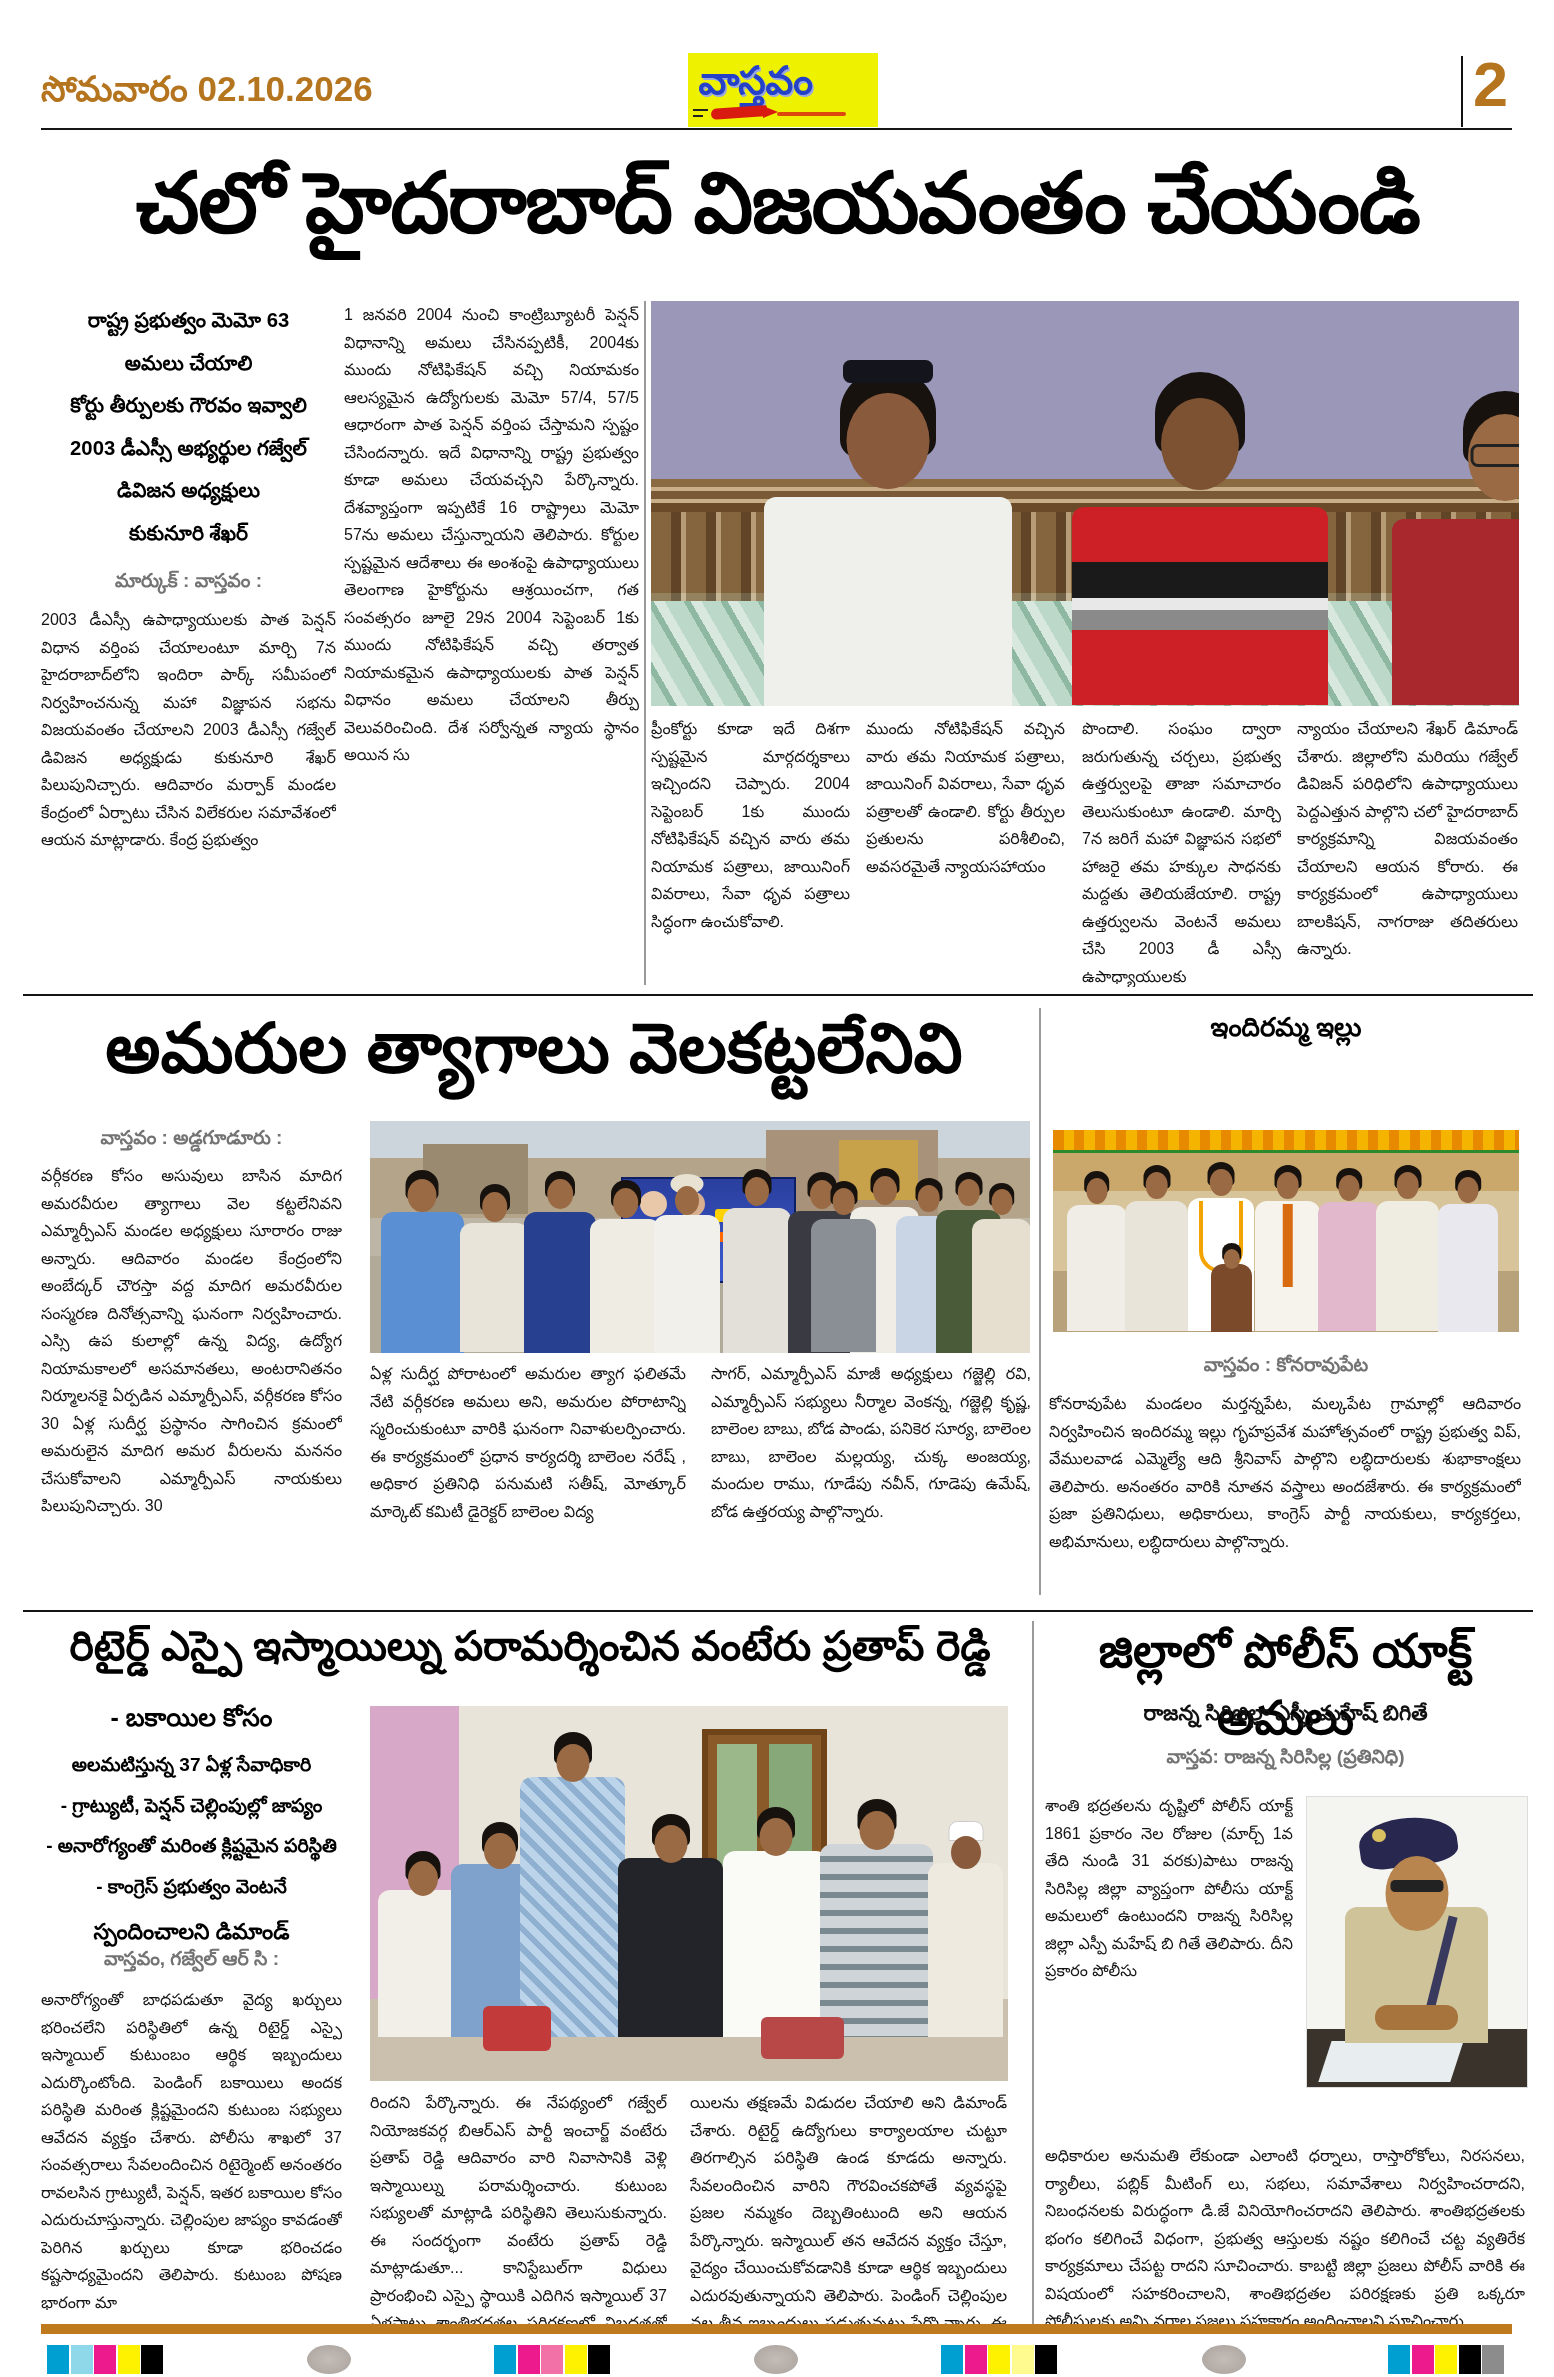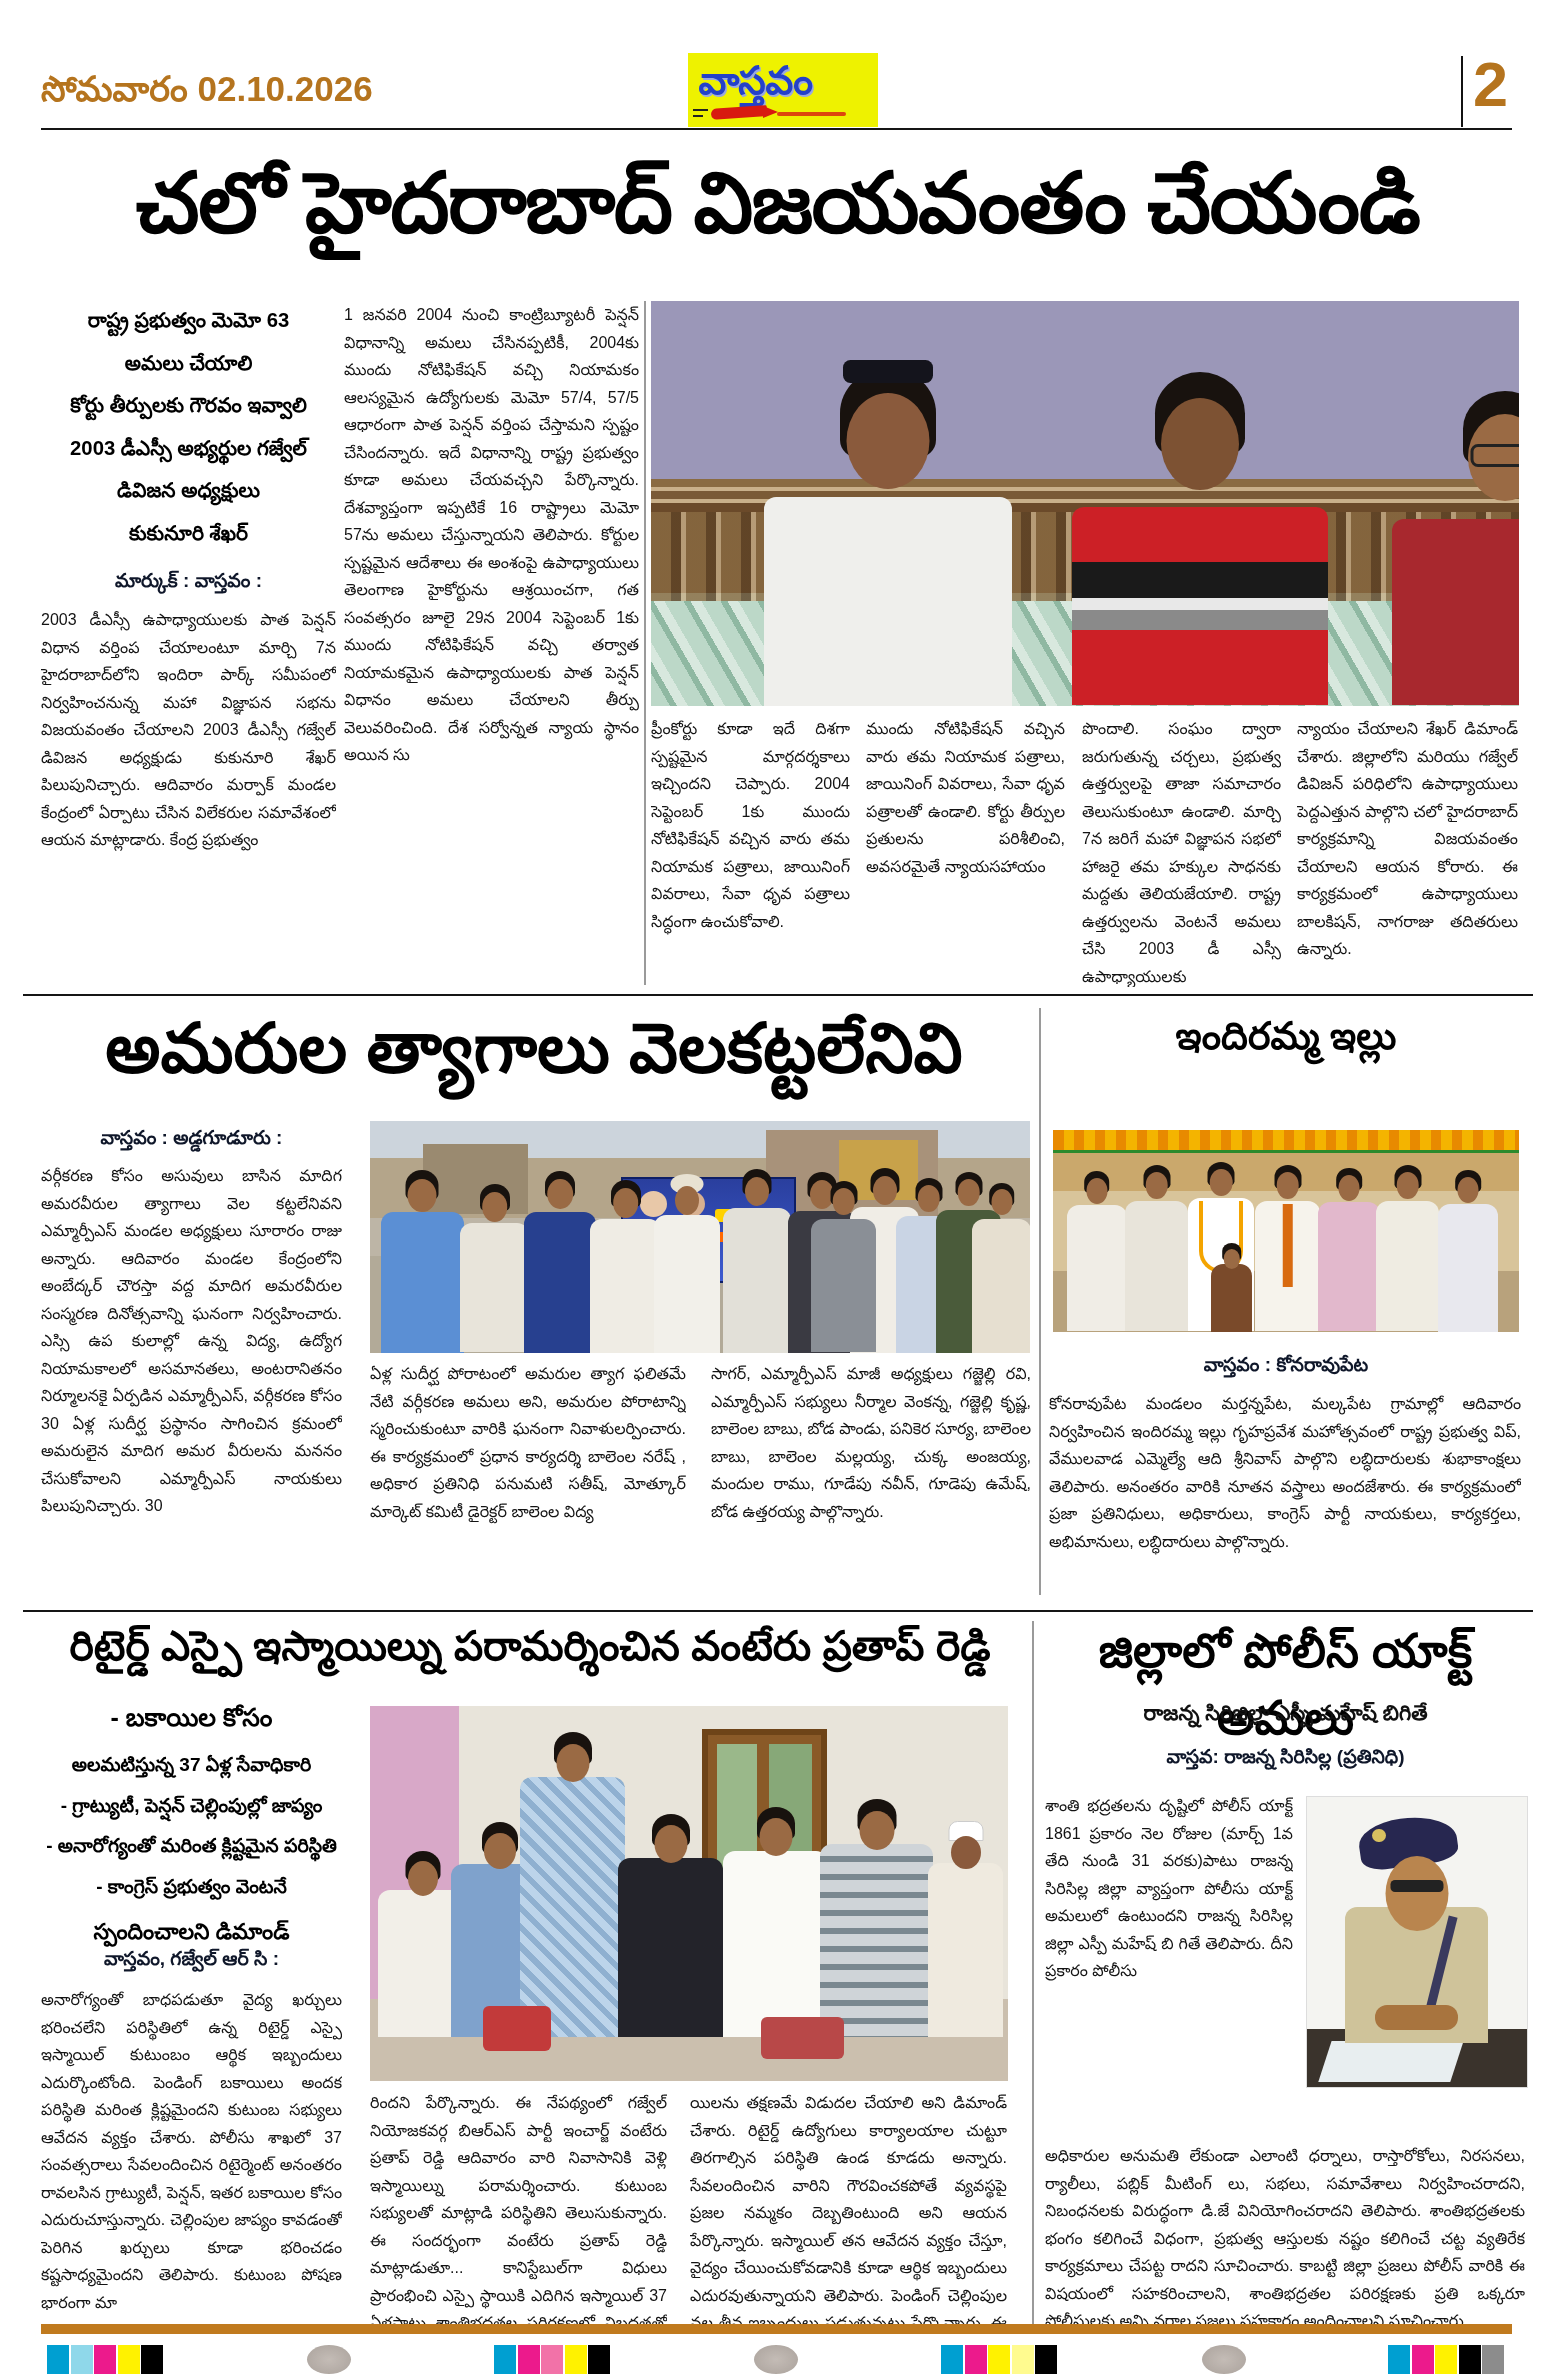--- a/index.html
+++ b/index.html
@@ -2,21 +2,21 @@
 <html style="font-size:12px"><head>
 <meta charset="utf-8">
 <style>
   html,body{margin:0;padding:0;background:#ffffff;}
   body{width:1555px;height:2377px;position:relative;font-family:"Liberation Sans",sans-serif;color:#111;overflow:hidden;}
   .abs{position:absolute;}
   .rule{background:#151515;}
   .vrule{background:#9a9a9a;width:1.5px;}
   .body-text{font-size:16px;line-height:1.72;text-align:justify;color:#131313;overflow:hidden;}
   .deck-line{font-weight:bold;font-size:20.3px;line-height:2.1;text-align:center;color:#000;}
-  .dateline{font-weight:bold;font-size:19px;text-align:center;color:#0f172a;}
+  .dateline{font-weight:bold;font-size:19px;text-align:center;color:#737373;}
   .headline{font-weight:900;color:#000;text-align:center;}
   .orange{color:#b5741e;}
   .ph{overflow:hidden;background:#ddd;}
   .pp{position:absolute;}
   .pp .bd{position:absolute;left:0;right:0;bottom:0;border-radius:12px 12px 0 0;}
   .pp .hd{position:absolute;left:50%;transform:translateX(-50%);border-radius:50%;background:#9a6a44;}
   .pp .hh{position:absolute;left:50%;transform:translateX(-50%);border-radius:50% 50% 20% 20%;background:#18120e;}
   .swatch{width:22px;height:29px;margin-right:1.5px;display:inline-block;}
   .bar-group{display:flex;}
   .reg-oval{width:44px;height:29px;border-radius:50%;background:radial-gradient(#c4bcb6,#aaa29c);}
@@ -160,21 +160,21 @@
       <div class="bd" style="top:39px;background:#e6dfd0;"></div>
       <div class="hh" style="top:3px;width:25.6px;height:22.6px;"></div>
       <div class="hd" style="top:9px;width:21px;height:25.6px;"></div>
     </div>
 </div>
 
 <div class="abs body-text" style="left:370px;top:1360px;width:316px;height:235px;">ఏళ్ల సుదీర్ఘ పోరాటంలో అమరుల త్యాగ ఫలితమే నేటి వర్గీకరణ అమలు అని, అమరుల పోరాటాన్ని స్మరించుకుంటూ వారికి ఘనంగా నివాళులర్పించారు. ఈ కార్యక్రమంలో ప్రధాన కార్యదర్శి బాలెంల నరేష్ , అధికార ప్రతినిధి పనుమటి సతీష్, మోత్కూర్ మార్కెట్ కమిటీ డైరెక్టర్ బాలెంల విద్య</div>
 <div class="abs body-text" style="left:711px;top:1360px;width:320px;height:235px;">సాగర్, ఎమ్మార్పీఎస్ మాజీ అధ్యక్షులు గజ్జెల్లి రవి, ఎమ్మార్పీఎస్ సభ్యులు నీర్మాల వెంకన్న, గజ్జెల్లి కృష్ణ, బాలెంల బాబు, బోడ పాండు, పనికెర సూర్య, బాలెంల బాబు, బాలెంల మల్లయ్య, చుక్క అంజయ్య, మందుల రాము, గూడేపు నవీన్, గూడెపు ఉమేష్, బోడ ఉత్తరయ్య పాల్గొన్నారు.</div>
 
 <div class="abs vrule" style="left:1039px;top:1008px;height:587px;"></div>
-<div class="abs headline" style="left:1049px;top:1009px;width:474px;font-size:38px;line-height:1.45;">
+<div class="abs headline" style="left:1049px;top:1009px;width:474px;font-size:26px;line-height:1.45;">
   <div>ఇందిరమ్మ ఇల్లు</div>
 </div>
 
 <div class="abs ph" style="left:1053px;top:1130px;width:466px;height:202px;background:linear-gradient(#caa86c 0 30%,#d8c49a 30% 70%,#b8a27c 70% 100%);">
   <div class="abs" style="left:0;top:0;width:100%;height:19.6px;background:repeating-linear-gradient(90deg,#e88a00 0 10.5px,#f4b400 10.5px 21px);border-bottom:3px solid #2c8a2c;"></div>
   <div class="pp" style="left:13.5px;top:39px;width:60px;height:162px;">
       <div class="bd" style="top:36px;background:#f0ede6;"></div>
       <div class="hh" style="top:1.5px;width:25.6px;height:22.6px;"></div>
       <div class="hd" style="top:9px;width:21px;height:25.6px;"></div>
     </div>

